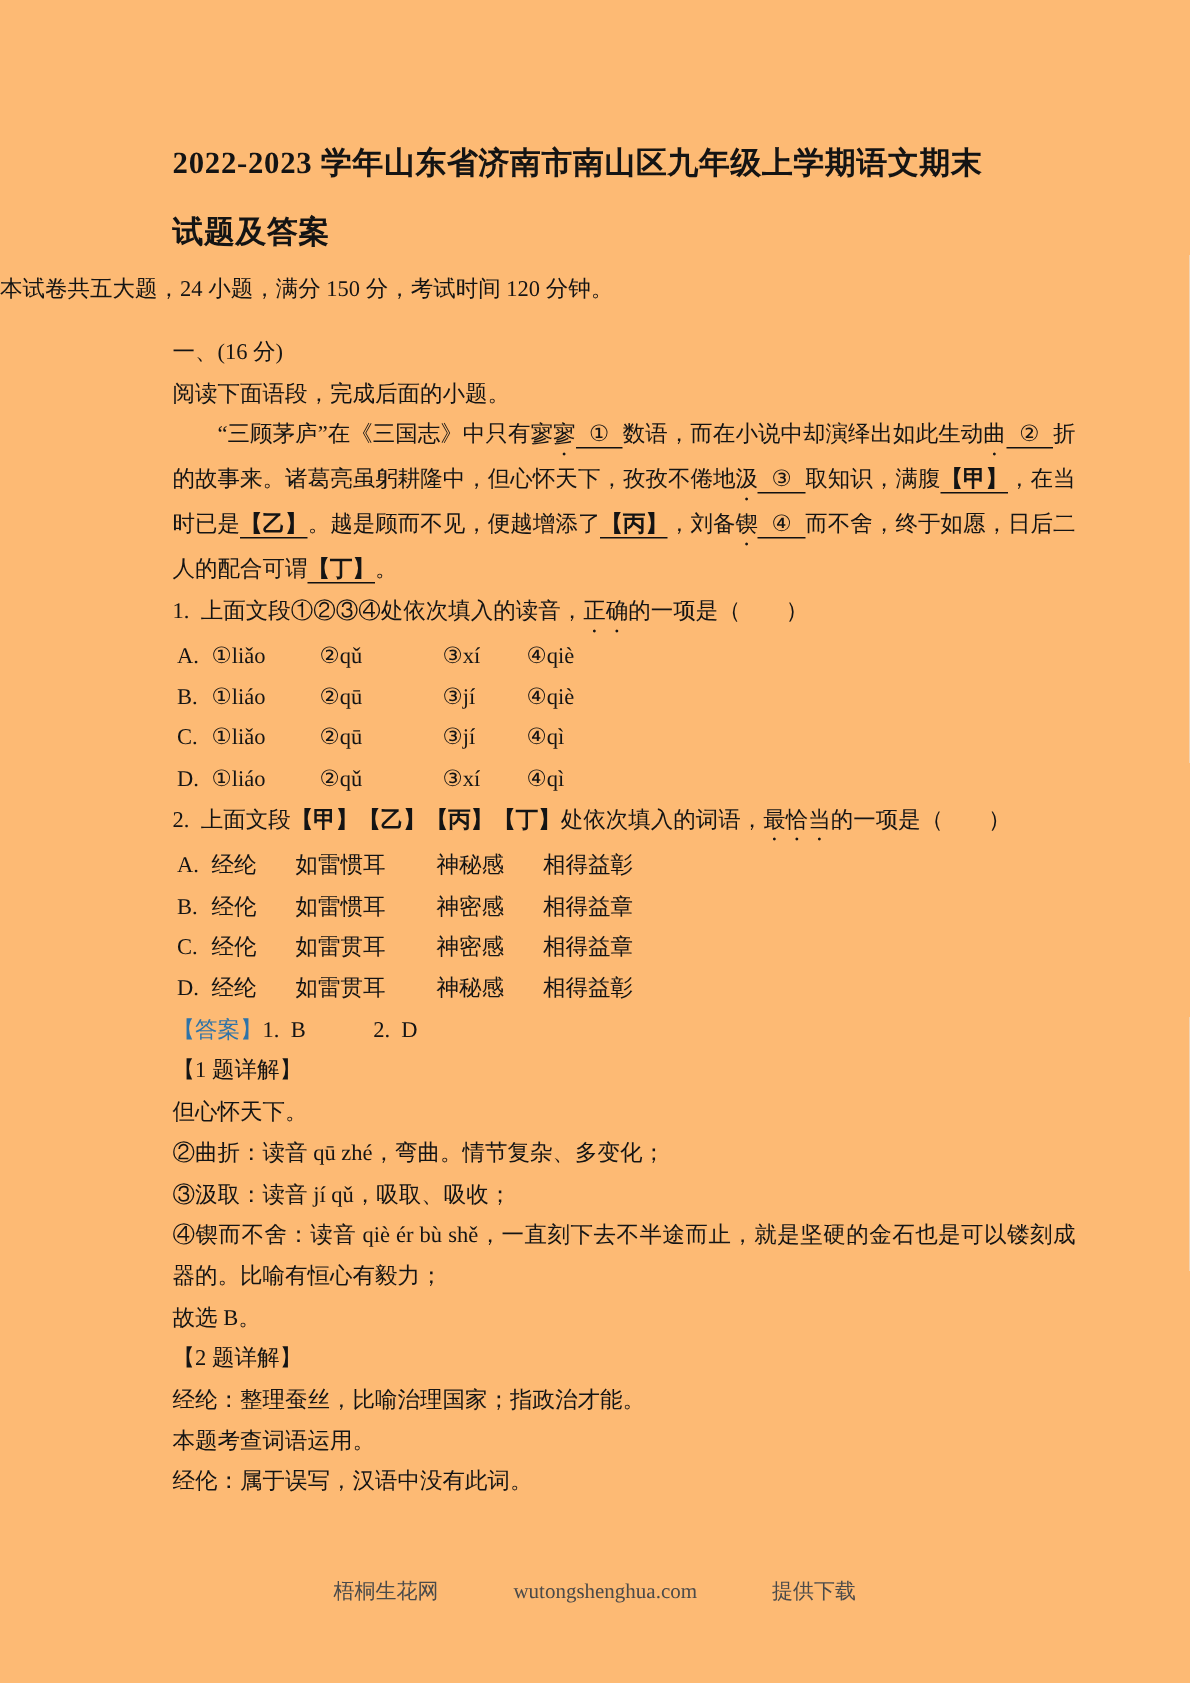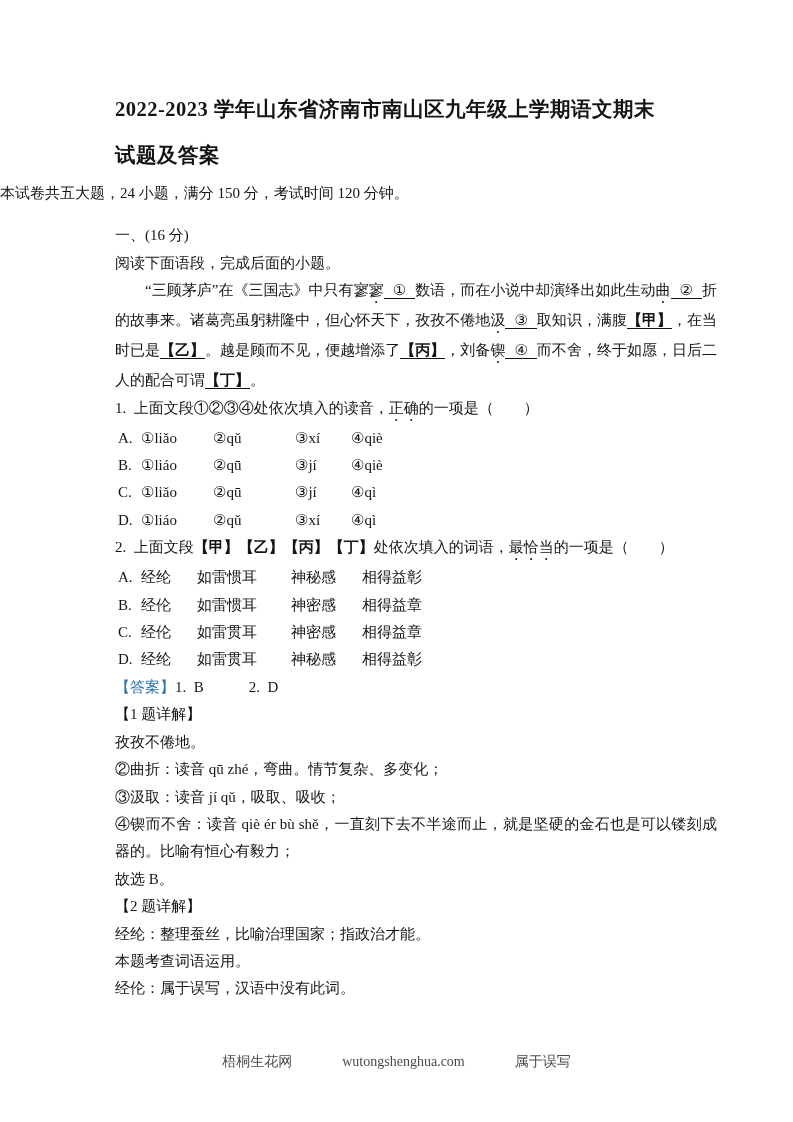--- a/index.html
+++ b/index.html
@@ -1,20 +1,20 @@
 <!DOCTYPE html>
 <html><head>
 <meta charset="utf-8">
 <style>
   html,body{margin:0;padding:0;background:#e8e8e8;}
   .page{
     position:relative;
     width:793px;height:1122px;
     margin:0 auto;
-    background:#ffffff;
+    background:#fdba74;
     overflow:hidden;
     font-family:"Liberation Serif","DejaVu Serif",serif;
     color:#141414;
   }
   .doc-title{
     margin:86px 76px 0 115px;
     font-size:20.5px;
     font-weight:bold;
     line-height:46px;
     letter-spacing:0.5px;
@@ -118,34 +118,34 @@
     <p class="line opt-row"><span class="ol">B.</span><span class="q2c0">经伦</span><span class="q2c1">如雷惯耳</span><span class="q2c2">神密感</span><span>相得益章</span></p>
 
     <p class="line opt-row"><span class="ol">C.</span><span class="q2c0">经伦</span><span class="q2c1">如雷贯耳</span><span class="q2c2">神密感</span><span>相得益章</span></p>
 
     <p class="line opt-row"><span class="ol">D.</span><span class="q2c0">经纶</span><span class="q2c1">如雷贯耳</span><span class="q2c2">神秘感</span><span>相得益彰</span></p>
 
     <p class="line"><span class="blue">【答案】</span><span class="pre">1.  B</span><span class="gap45"></span><span class="pre">2.  D</span></p>
 
 
     <p class="line">【1 题详解】</p>
-    <p class="line">孜孜不倦地。</p>
+    <p class="line">但心怀天下。</p>
 
     <p class="line"><span>②曲折：读音 </span><span class="mono">qū zhé</span><span>，弯曲。情节复杂、多变化；</span></p>
     <p class="line"><span>③汲取：读音 </span><span class="mono">jí qǔ</span><span>，吸取、吸收；</span></p>
     <p class="line just"><span>④锲而不舍：读音 </span><span class="mono">qiè ér bù shě</span><span>，一直刻下去不半途而止，就是坚硬的金石也是可以镂刻成器的。比喻有恒心有毅力；</span></p>
 
     <p class="line pre">故选 B。</p>
 
     <p class="line">【2 题详解】</p>
     <p class="line">经纶：整理蚕丝，比喻治理国家；指政治才能。</p>
     <p class="line">本题考查词语运用。</p>
     <p class="line">经伦：属于误写，汉语中没有此词。</p>
 
   </div>
 
   <div class="footer">
     <span>梧桐生花网</span>
     <span>wutongshenghua.com</span>
-    <span>属于误写</span>
+    <span>提供下载</span>
   </div>
 
 </div>
 
 </body></html>

